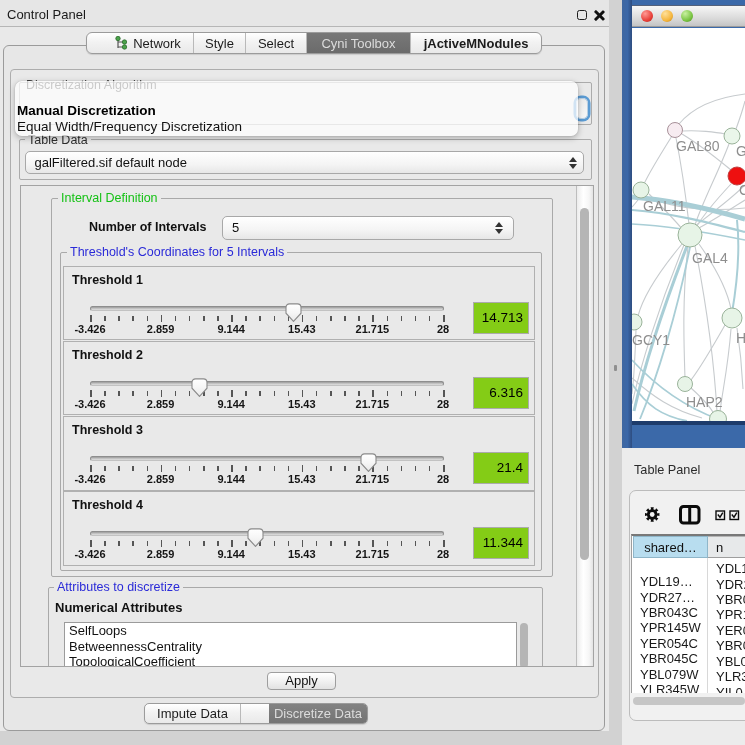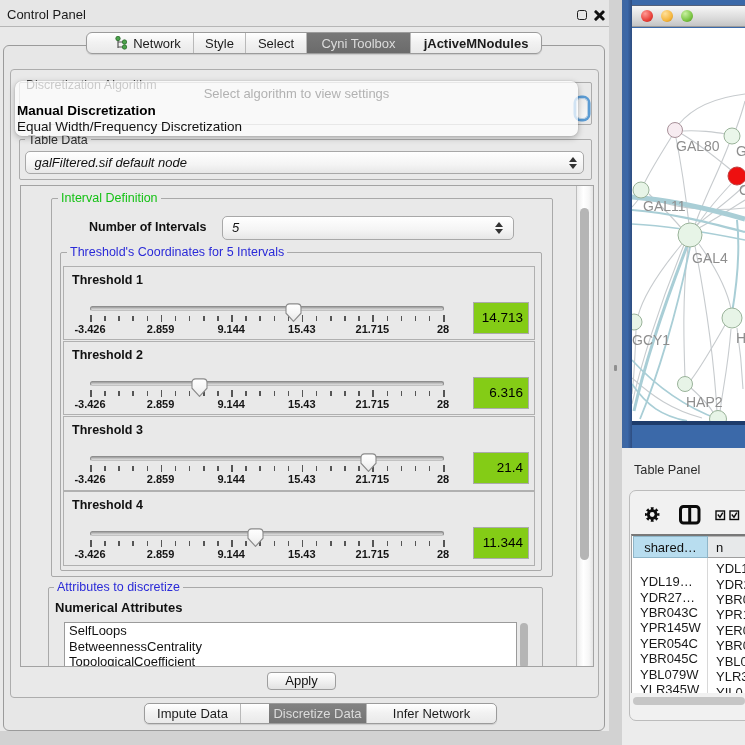--- a/index.html
+++ b/index.html
@@ -24,21 +24,21 @@
 #innerp { position:absolute; left:10px; top:69px; width:589px; height:629px; border:1px solid #adadad; border-radius:4px; background:#e9e9e9; }
 
 
 #dagroup { position:absolute; left:19px; top:82px; width:573px; height:43px; border:1px solid #ababab; border-radius:2px; }
 #dacombo { position:absolute; left:576px; top:98px; width:12px; height:21px; background:linear-gradient(#ededed,#f7f7f7); border:1px solid #b9d0e4; border-radius:5px; box-shadow:0 0 0 2.5px #5b9bd3; }
 
 
 #tdgroup { position:absolute; left:19px; top:139px; width:573px; height:41px; border:1px solid #ababab; border-radius:2px; }
 #tdlabel { position:absolute; left:25px; top:133px; font-size:12.5px; color:#2e2e2e; background:#e9e9e9; padding:0 3px; }
 .combo { position:absolute; background:linear-gradient(#ffffff,#f4f4f4 60%,#e7e7e7); border:1px solid #a8a8a8; border-radius:5px; font-size:13px; color:#111; }
-.combo .ctext { position:absolute; left:9px; top:3px;font-style:italic; }
+.combo .ctext { position:absolute; left:9px; top:3px; }
 .arrows { position:absolute; right:7px; top:50%; margin-top:-6px; width:8px; height:12px; }
 .arrows:before { content:""; position:absolute; left:0; top:0; border-left:4px solid transparent; border-right:4px solid transparent; border-bottom:5px solid #333; }
 .arrows:after { content:""; position:absolute; left:0; bottom:0; border-left:4px solid transparent; border-right:4px solid transparent; border-top:5px solid #333; }
 
 
 #scrollpane { position:absolute; left:20px; top:185px; width:574px; height:482px; border:1px solid #a3a3a3; background:#e9e9e9; overflow:hidden; }
 #sptrack { position:absolute; right:0; top:0; width:17px; height:480px; background:linear-gradient(90deg,#ececec,#ffffff 40%,#f6f6f6 75%,#e3e3e3); border-left:1px solid #bdbdbd; }
 #spthumb { position:absolute; right:4px; top:22px; width:9px; height:352px; background:#b5b5b5; border-radius:5px; }
 
 .group { position:absolute; border:1px solid #a9a9a9; border-radius:2px; }
@@ -319,39 +319,37 @@
       </div>
     <div id="alsb" style="left:499px;top:437px"></div>
     <div id="sptrack"></div>
     <div id="spthumb"></div>
   </div>
 
   <div id="applybtn">Apply</div>
   <div id="bottabs">
     <div class="seg" style="width:96px">Impute Data</div>
     <div class="seg sel" style="width:98px">Discretize Data</div>
-    <div class="seg" style="width:129px">Infer Network</div>
   </div>
 
   <div id="toptabs">
     <div class="seg" style="width:91px"><svg width="13" height="14" viewBox="0 0 13 14" style="margin-right:5px">
           <path d="M3,3 L3,12 M3,6 L9,6 M3,11 L9,11" stroke="#555" stroke-width="1.2" fill="none"></path>
           <circle cx="3" cy="2.5" r="2.2" fill="#4aa24a" stroke="#2c6b2c" stroke-width="0.8"></circle>
           <circle cx="9.5" cy="6" r="2.2" fill="#4aa24a" stroke="#2c6b2c" stroke-width="0.8"></circle>
           <circle cx="9.5" cy="11" r="2.2" fill="#4aa24a" stroke="#2c6b2c" stroke-width="0.8"></circle>
         </svg>Network</div>
     <div class="seg" style="width:52px">Style</div>
     <div class="seg" style="width:61px">Select</div>
     <div class="seg sel" style="width:104px">Cyni Toolbox</div>
     <div class="seg" style="width:130px;font-weight:bold">jActiveMNodules</div>
   </div>
 
   <div id="dalabel">Discretization Algorithm</div>
   <div id="popup">
-    <div class="ph">Select algorithm to view settings</div>
     <div class="i1">Manual Discretization</div>
     <div class="i2">Equal Width/Frequency Discretization</div>
   </div>
 </div>
 
 <div id="netwin">
     <div style="position:absolute;left:0;top:0;width:10px;height:448px;background:linear-gradient(90deg,#3f67a0,#3a67a8 55%,#2e4d80)"></div>
   <div id="nettb">
     <div class="dot" style="left:9px;background:radial-gradient(circle at 35% 30%,#ff9a94,#e8413a 60%,#b01e18)"></div>
     <div class="dot" style="left:29px;background:radial-gradient(circle at 35% 30%,#ffe09a,#f5b63e 60%,#c07f10)"></div>

